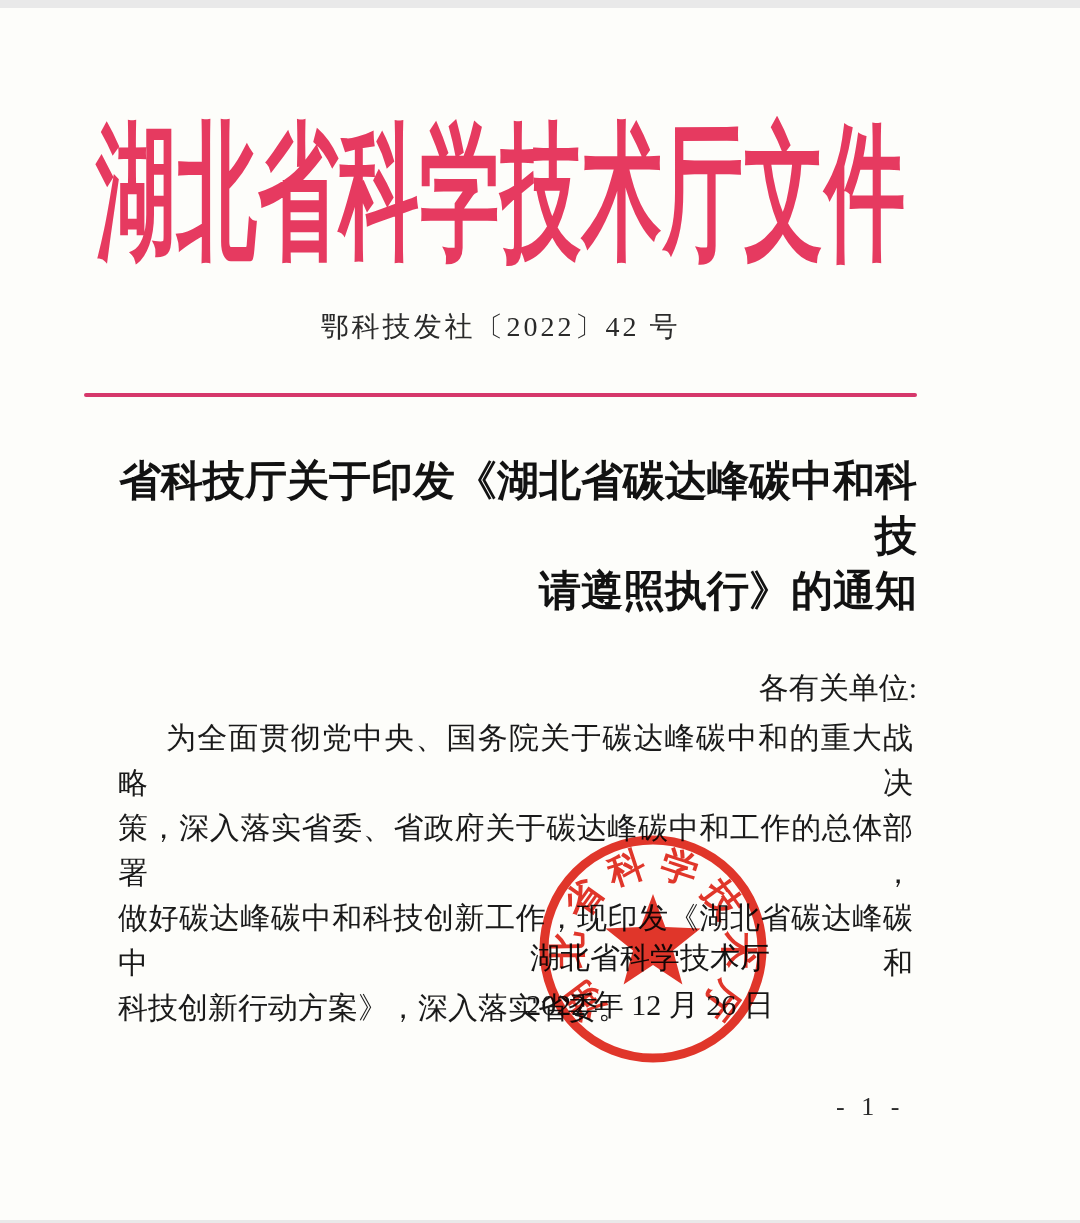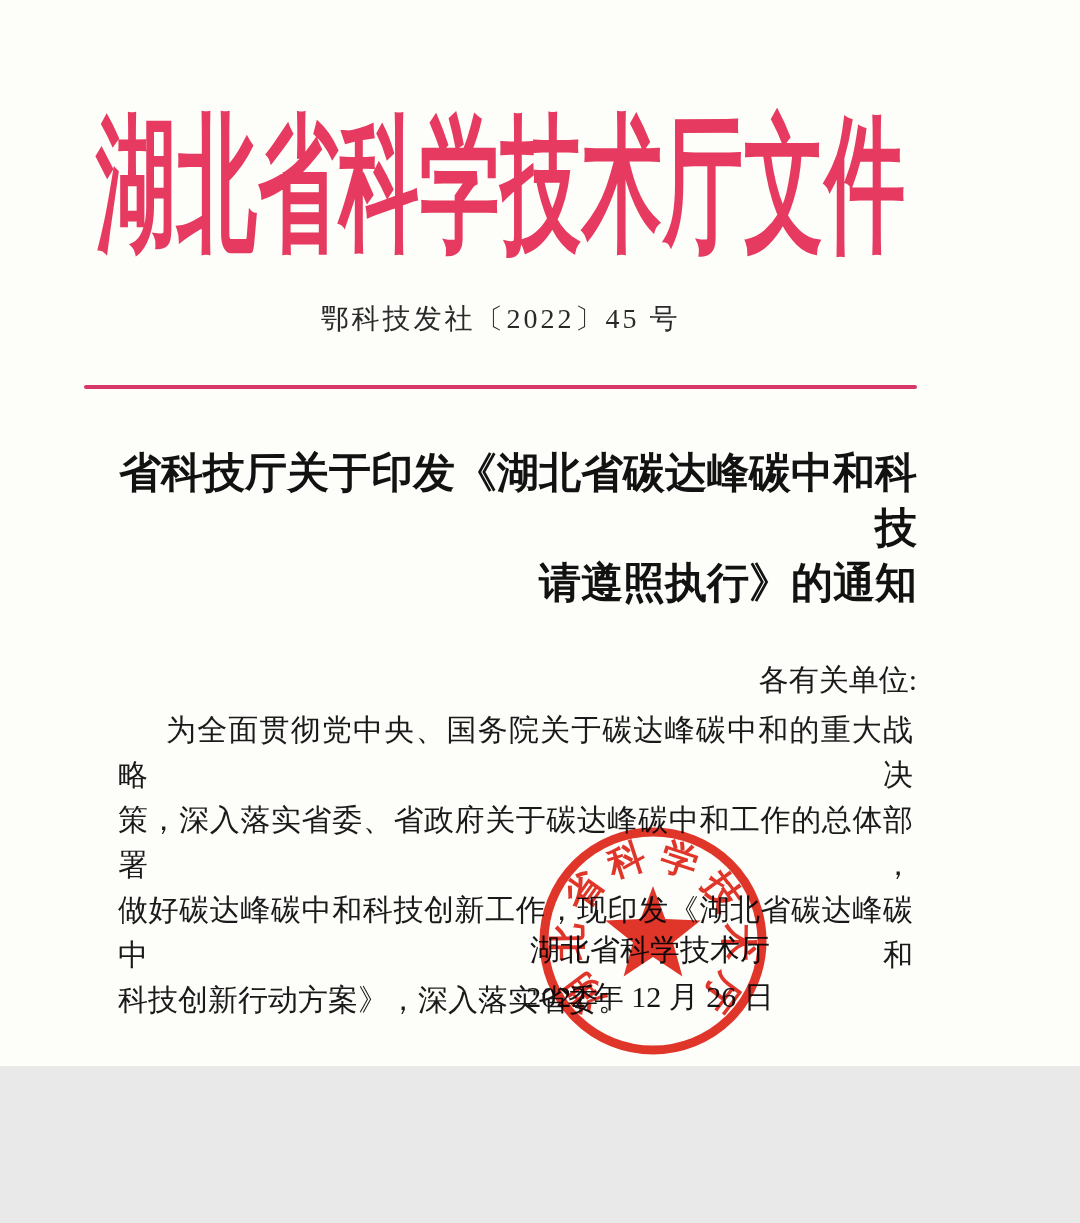--- a/index.html
+++ b/index.html
@@ -1,19 +1,19 @@
 <!DOCTYPE html>
 <html><head>
 <meta charset="utf-8">
 <style>
   html,body{margin:0;padding:0;background:#e9e9e9;}
   .page{
     position:relative;
-    width:1080px;height:1066px;
-    margin:0 auto;
+    width:1080px;height:1212px;
+    margin:8px auto;
     background:#fdfdfa;
     overflow:hidden;
     font-family:"Liberation Serif","DejaVu Serif",serif;
     color:#1c1c1c;
   }
   .content-col{position:absolute;left:84px;top:0;width:833px;}
   .agency-header{margin-top:102px;height:166px;display:flex;justify-content:center;align-items:center;}
   .agency-title{
     font-size:148px;line-height:1;font-weight:bold;white-space:nowrap;
     transform:scaleX(0.54);transform-origin:center;letter-spacing:2px;
@@ -47,21 +47,21 @@
 <body>
 
 <div class="page" style="background: rgb(253, 253, 250);">
 
   <div class="content-col">
 
     <div class="agency-header">
       <div class="agency-title" style="color: rgb(230, 58, 96);">湖北省科学技术厅文件</div>
     </div>
 
-    <div class="doc-number">鄂科技发社〔2022〕45 号</div>
+    <div class="doc-number">鄂科技发社〔2022〕42 号</div>
 
     <div class="red-divider" style="background: rgb(214, 56, 107);"></div>
 
     <div class="notice-title">
       <div>省科技厅关于印发《湖北省碳达峰碳中和科技</div>
       <div>请遵照执行》的通知</div>
     </div>
 
     <div class="salutation">各有关单位:</div>
 

